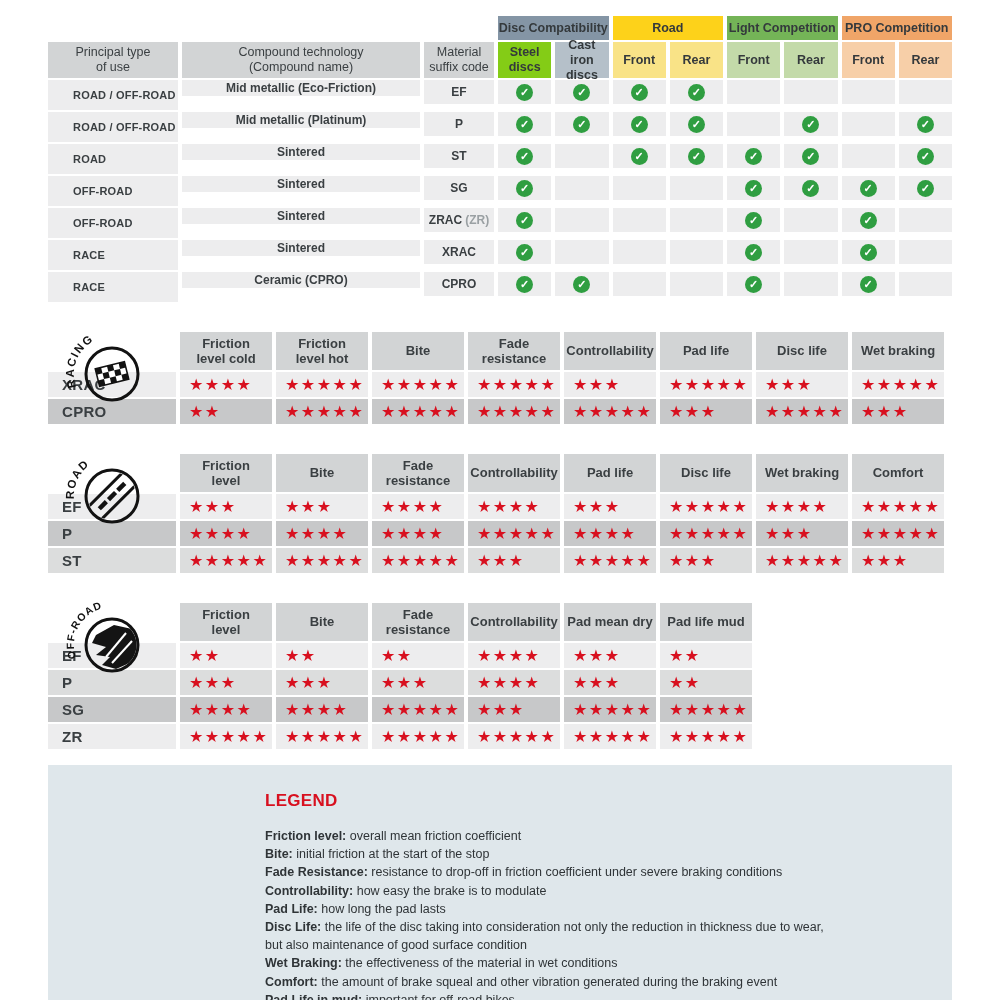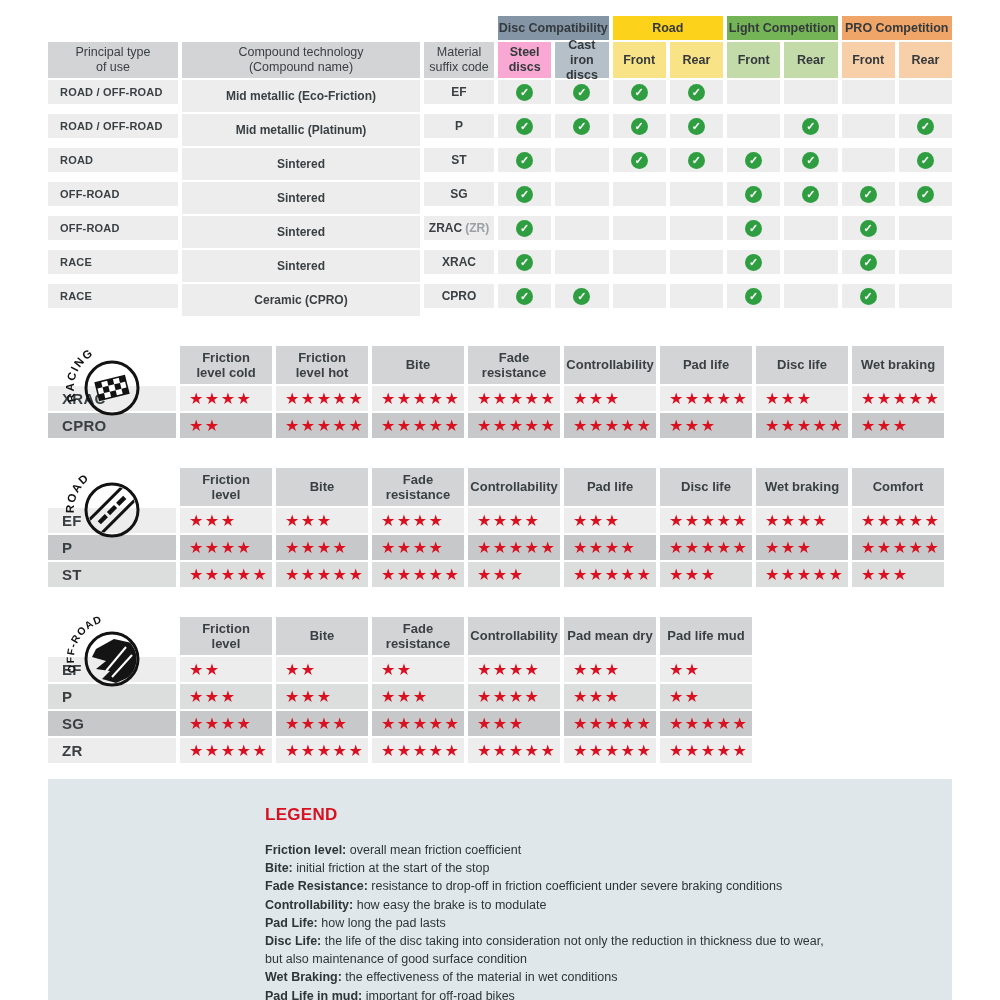--- a/index.html
+++ b/index.html
@@ -5,22 +5,22 @@
   * { margin:0; padding:0; box-sizing:border-box; }
   html,body { width:1000px; background:#ffffff; font-family:"Liberation Sans", sans-serif; color:#3a3f42; }
   .page { width:904px; margin:16px 48px 0 48px; }
 
   
   .compat-grid { display:grid; grid-template-columns:130px 238px 70px repeat(8,1fr); column-gap:4px; row-gap:2px; width:904px; }
   .spacer-cell { background:transparent; height:24px; }
   .group-cell { grid-column:span 2; height:24px; display:flex; align-items:center; justify-content:center; font-weight:bold; font-size:12.5px; color:#34393c; }
   .col-head { background:#d2d4d5; height:36px; display:flex; align-items:center; justify-content:center; text-align:center; font-weight:normal; font-size:12.5px; white-space:pre-line; line-height:15px; }
   .sub-head { height:36px; display:flex; align-items:center; justify-content:center; text-align:center; font-weight:bold; font-size:12.5px; white-space:pre-line; line-height:15px; color:#34393c; }
-  .use-cell { background:#ededee; height:24px; display:flex; align-items:center; padding-left:12px; font-weight:bold; font-size:11px; letter-spacing:.2px;text-align:right; }
-  .tech-cell { background:#ededee; height:32px; display:flex; align-items:center; justify-content:center; font-weight:bold; font-size:12px; }
+  .use-cell { background:#ededee; height:30px; display:flex; align-items:center; padding-left:25px; font-weight:bold; font-size:11px; letter-spacing:.2px;text-align:right; }
+  .tech-cell { background:#ededee; height:16px; display:flex; align-items:center; justify-content:center; font-weight:bold; font-size:12px; }
   .code-cell { background:#ededee; height:24px; display:flex; align-items:center; justify-content:center; font-weight:bold; font-size:12px; }
   .code-note { color:#9aa0a3; font-weight:bold; margin-left:3px; }
   .check-cell { background:#ededee; height:24px; display:flex; align-items:center; justify-content:center; }
   .check-circle { width:17px; height:17px; border-radius:50%; background:#2f9e41; color:#ffffff; font-size:11px; font-weight:bold; display:flex; align-items:center; justify-content:center; line-height:1; }
 
   
   .section { position:relative; }
   .sec-racing { margin-top:12px; }
   .sec-road { margin-top:14px; }
   .sec-offroad { margin-top:14px; }
@@ -54,21 +54,21 @@
       <div class="group-cell" style="background: rgb(132, 149, 165);">Disc Compatibility</div>
       <div class="group-cell" style="background: rgb(253, 210, 26);">Road</div>
       <div class="group-cell" style="background: rgb(116, 180, 87);">Light Competition</div>
       <div class="group-cell" style="background: rgb(240, 165, 104);">PRO Competition</div>
       <div class="col-head">Principal type
 of use</div>
       <div class="col-head">Compound technology
 (Compound name)</div>
       <div class="col-head">Material
 suffix code</div>
-      <div class="sub-head" style="background: #f9a8d4;">Steel
+      <div class="sub-head" style="background: #84cc16;">Steel
 discs</div>
       <div class="sub-head" style="background: rgb(181, 192, 201);">Cast iron
 discs</div>
       <div class="sub-head" style="background: rgb(249, 227, 135);">Front</div>
       <div class="sub-head" style="background: rgb(249, 227, 135);">Rear</div>
       <div class="sub-head" style="background: rgb(195, 218, 169);">Front</div>
       <div class="sub-head" style="background: rgb(195, 218, 169);">Rear</div>
       <div class="sub-head" style="background: rgb(247, 207, 168);">Front</div>
       <div class="sub-head" style="background: rgb(247, 207, 168);">Rear</div>
       <div class="use-cell">ROAD / OFF-ROAD</div>
@@ -398,17 +398,18 @@
     <div class="legend-title">LEGEND</div>
     <div id="legend-lines">
         <div class="legend-line"><span class="legend-term">Friction level:</span> overall mean friction coefficient</div>
         <div class="legend-line"><span class="legend-term">Bite:</span> initial friction at the start of the stop</div>
         <div class="legend-line"><span class="legend-term">Fade Resistance:</span> resistance to drop-off in friction coefficient under severe braking conditions</div>
         <div class="legend-line"><span class="legend-term">Controllability:</span> how easy the brake is to modulate</div>
         <div class="legend-line"><span class="legend-term">Pad Life:</span> how long the pad lasts</div>
         <div class="legend-line"><span class="legend-term">Disc Life:</span> the life of the disc taking into consideration not only the reduction in thickness due to wear,</div>
         <div class="legend-line">but also maintenance of good surface condition</div>
         <div class="legend-line"><span class="legend-term">Wet Braking:</span> the effectiveness of the material in wet conditions</div>
+        <div class="legend-line"><span class="legend-term">Comfort:</span> the amount of brake squeal and other vibration generated during the braking event</div>
         <div class="legend-line"><span class="legend-term">Pad Life in mud:</span> important for off-road bikes</div>
       </div>
   </div>
 
 </div>
 
 </body></html>

